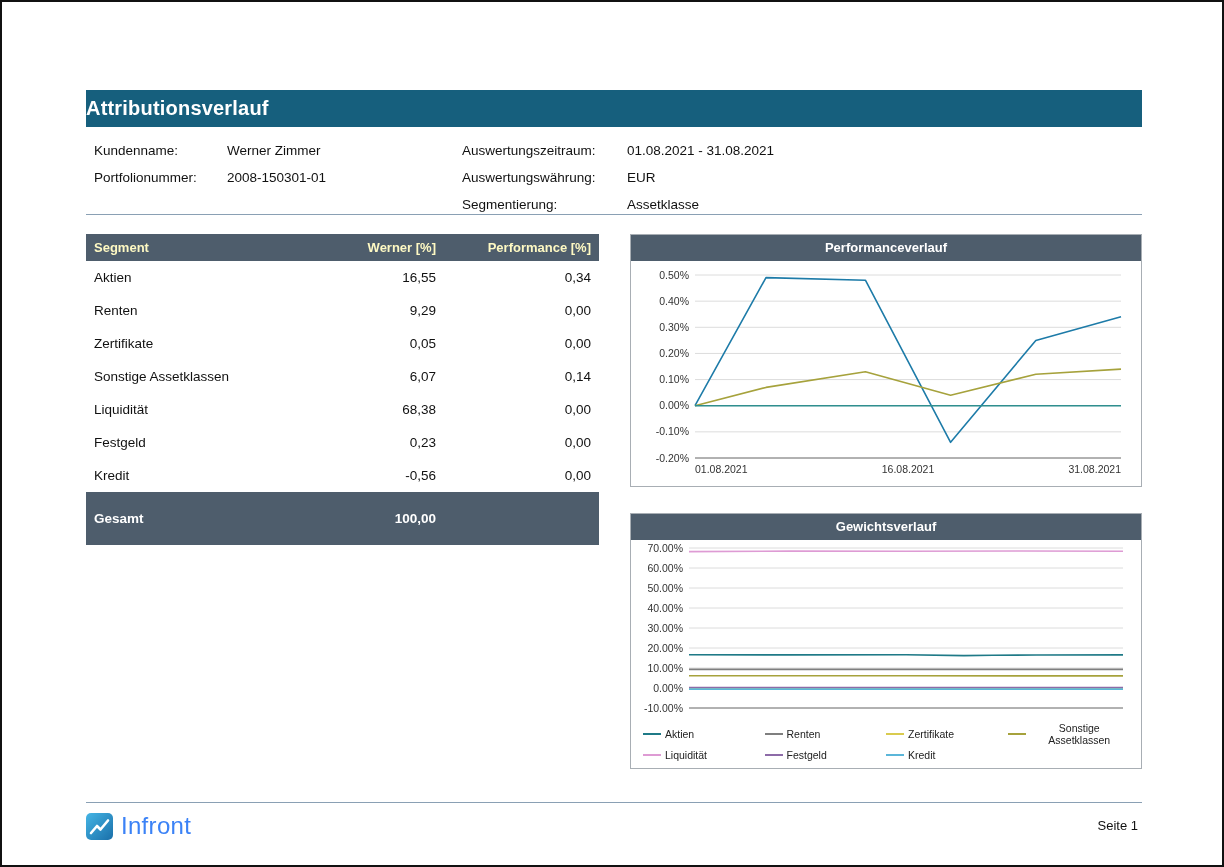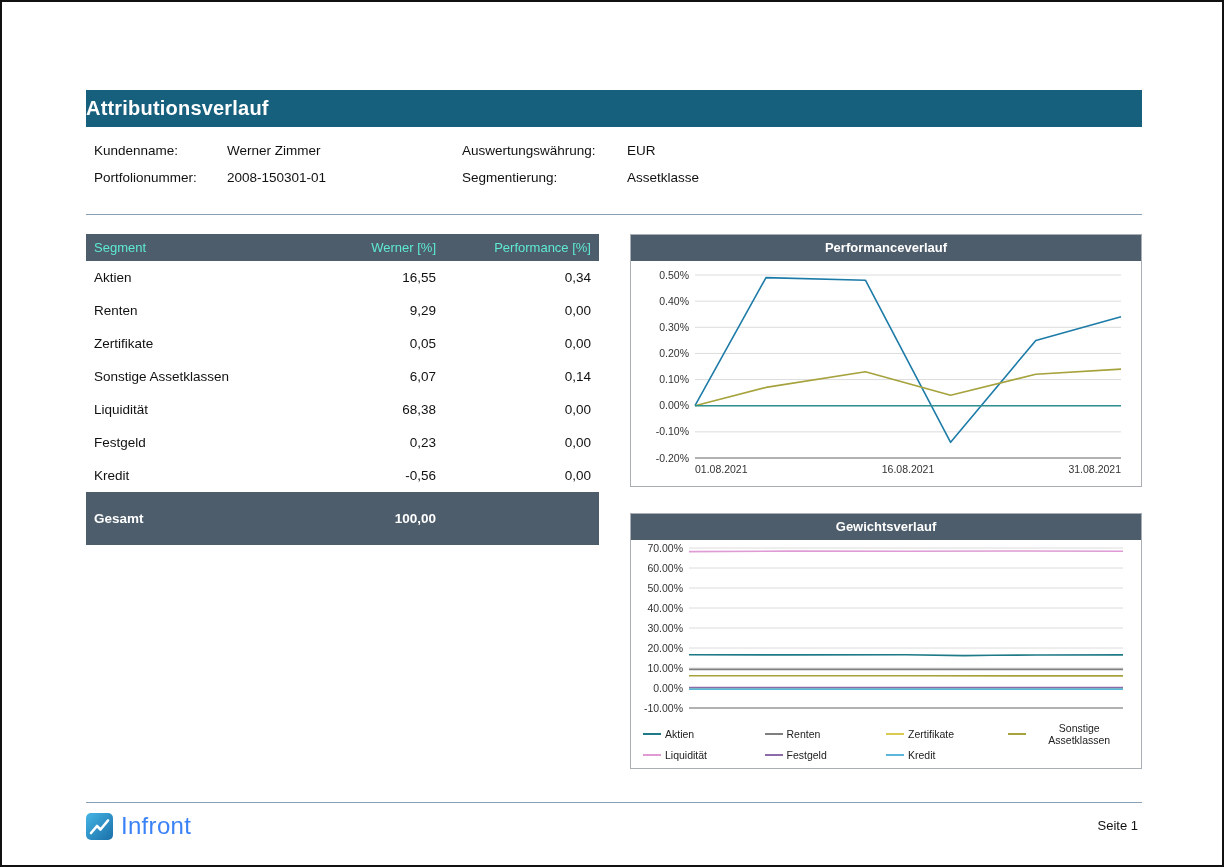--- a/index.html
+++ b/index.html
@@ -28,21 +28,21 @@
   .info-col-2 .info-label { width:135px; }
   .info-value { color:#111; }
   .divider { position:absolute; left:84px; width:1056px; height:1px; background:#8aa0b4; }
   .divider-top { top:212px; }
   .divider-bottom { top:800px; }
   
   .table-wrap { position:absolute; left:84px; top:232px; width:513px; }
   table.segment-table { width:100%; border-collapse:collapse; table-layout:fixed; }
   .segment-table th, .segment-table td { overflow:hidden; white-space:nowrap; }
   .segment-table thead th {
-    background:#4E5D6C; color:#5eead4; font-size:13px; font-weight:normal;
+    background:#4E5D6C; color:#fef9c3; font-size:13px; font-weight:bold;
     padding:6px 8px; text-align:left;
   }
   .segment-table th.col-num, .segment-table td.col-num { text-align:right; }
   .segment-table col.c1 { width:236px; } .segment-table col.c2 { width:122px; } .segment-table col.c3 { width:155px; }
   .segment-table tbody td { font-size:13.5px; padding:9px 8px; color:#111; background:#fff; }
   .segment-table tfoot td {
     background:#4E5D6C; color:#fff; font-weight:bold; font-size:13.5px; padding:19px 8px;
   }
   
   .panel {
@@ -81,20 +81,24 @@
         <div class="info-field">
           <span class="info-label">Kundenname:</span>
           <span class="info-value">Werner Zimmer</span>
         </div>
         <div class="info-field">
           <span class="info-label">Portfolionummer:</span>
           <span class="info-value">2008-150301-01</span>
         </div>
       </div>
       <div class="info-col info-col-1">
+        <div class="info-field">
+          <span class="info-label">Auswertungszeitraum:</span>
+          <span class="info-value">01.08.2021 - 31.08.2021</span>
+        </div>
         <div class="info-field">
           <span class="info-label">Auswertungswährung:</span>
           <span class="info-value">EUR</span>
         </div>
         <div class="info-field">
           <span class="info-label">Segmentierung:</span>
           <span class="info-value">Assetklasse</span>
         </div>
       </div>
     </div>

